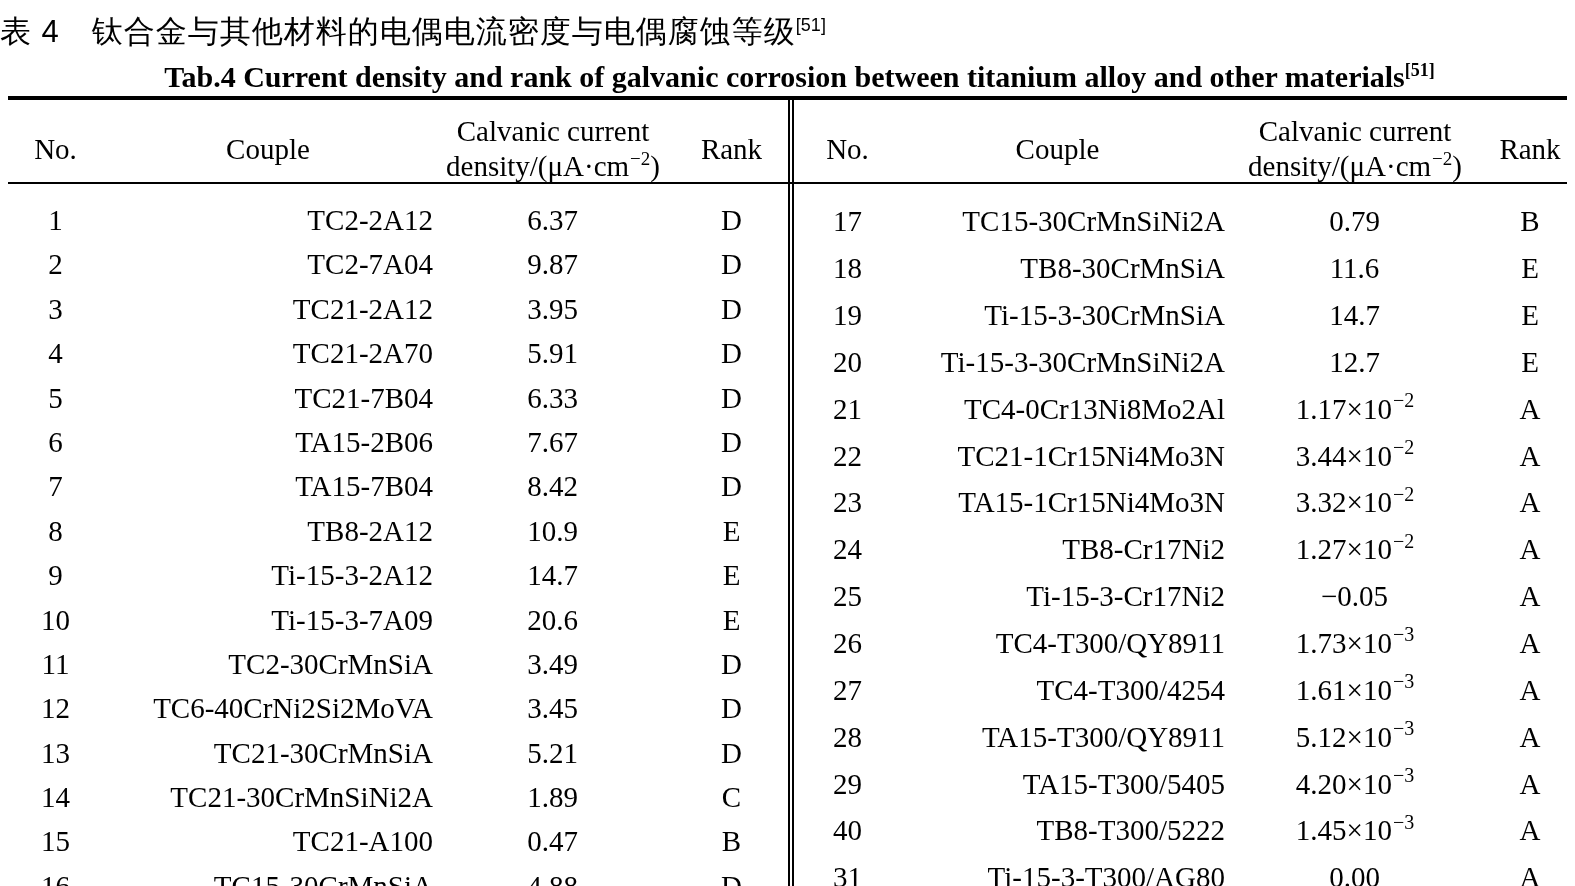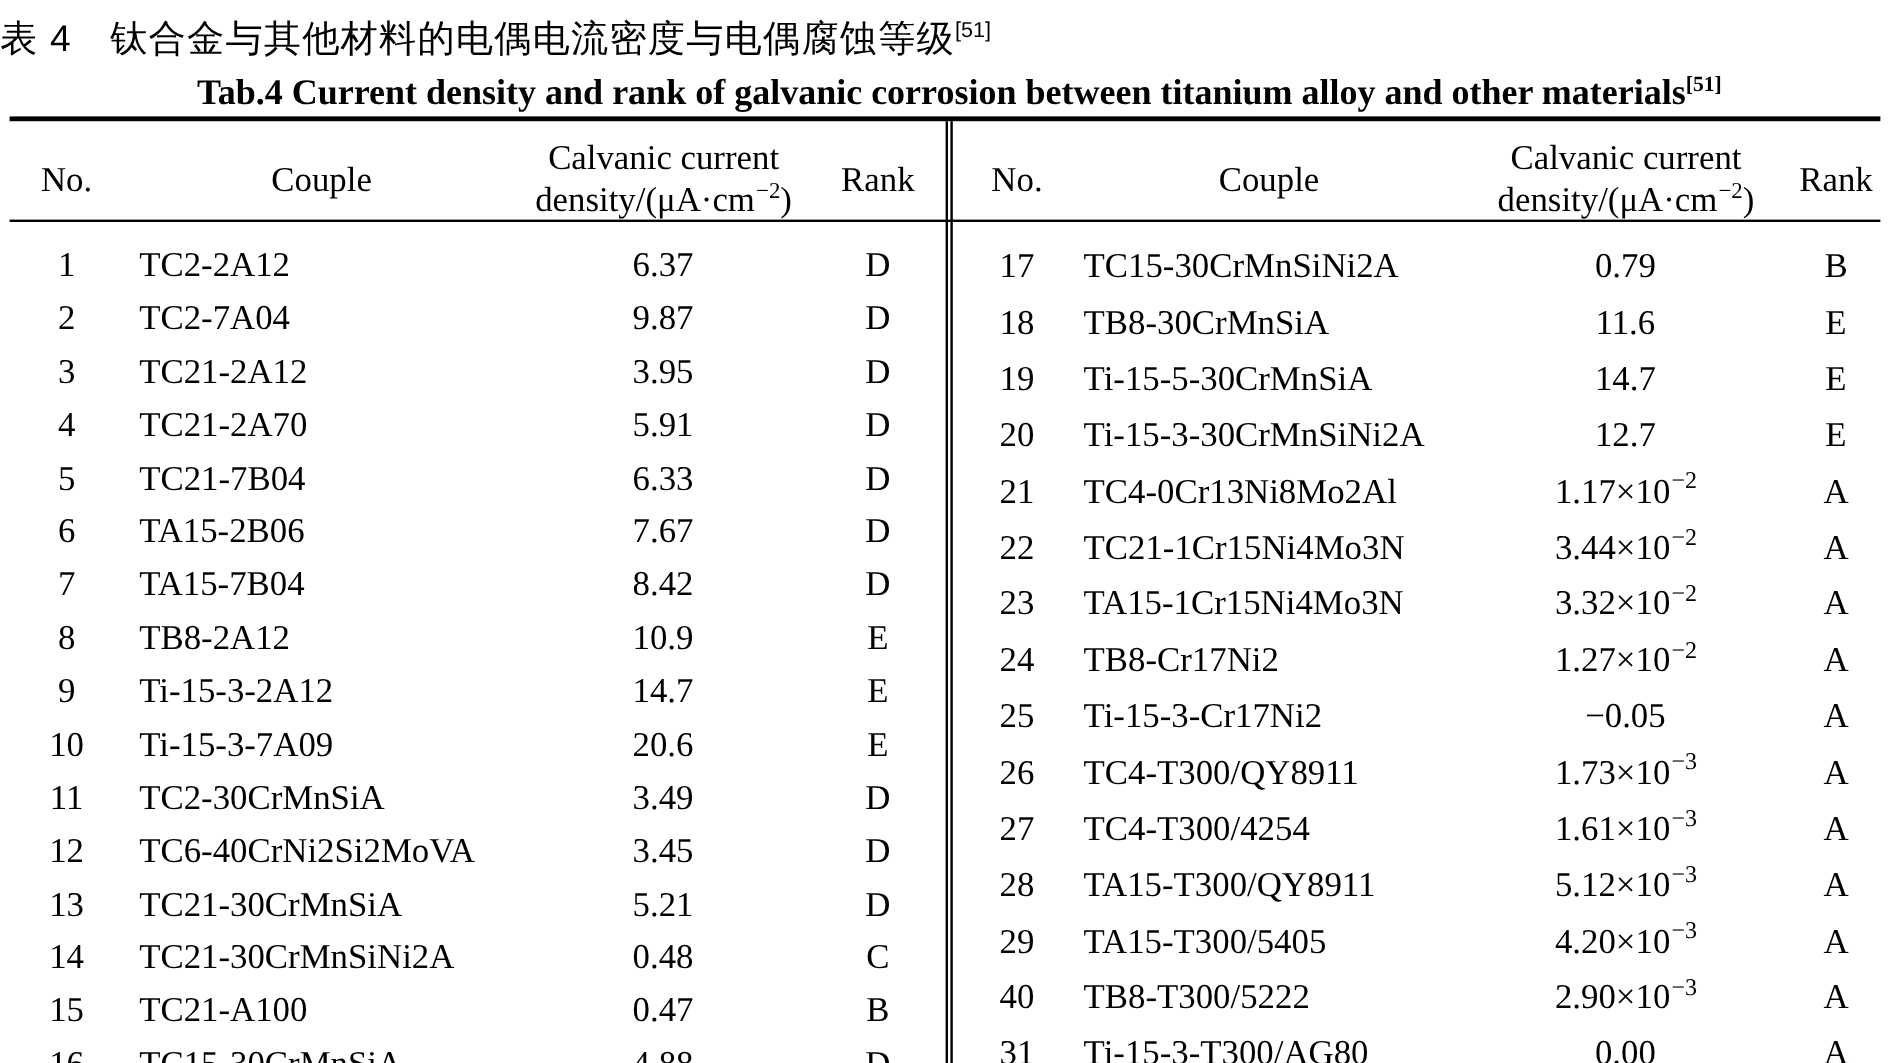--- a/index.html
+++ b/index.html
@@ -47,21 +47,21 @@
   .half-left{width:782px;}
   .half-right{width:770px;margin-left:15px;}
   th,td{
     padding:0;margin:0;font-weight:normal;font-size:29px;
     vertical-align:middle;text-align:center;white-space:nowrap;
     overflow:visible;
   }
   thead tr{height:98px;}
   tbody tr{height:44.4px;}
   .density-head{line-height:35px;}
-  .c-couple{text-align:left;padding-left:13px;}
+  .c-couple{text-align:right;padding-left:13px;}
   sup.exp{
     font-size:20px;position:relative;top:-1px;vertical-align:super;
     line-height:0;margin-left:1px;
   }
   th sup.exp{font-size:19px;}
 </style>
 </head>
 <body>
 
 <div class="page">
@@ -181,21 +181,21 @@
           <tr>
             <td>13</td>
             <td class="c-couple">TC21-30CrMnSiA</td>
             <td><span>5.21</span><sup class="exp"></sup></td>
             <td>D</td>
           </tr>
 
           <tr>
             <td>14</td>
             <td class="c-couple">TC21-30CrMnSiNi2A</td>
-            <td><span>0.48</span><sup class="exp"></sup></td>
+            <td><span>1.89</span><sup class="exp"></sup></td>
             <td>C</td>
           </tr>
 
           <tr>
             <td>15</td>
             <td class="c-couple">TC21-A100</td>
             <td><span>0.47</span><sup class="exp"></sup></td>
             <td>B</td>
           </tr>
 
@@ -237,21 +237,21 @@
 
           <tr>
             <td>18</td>
             <td class="c-couple">TB8-30CrMnSiA</td>
             <td><span>11.6</span><sup class="exp"></sup></td>
             <td>E</td>
           </tr>
 
           <tr>
             <td>19</td>
-            <td class="c-couple">Ti-15-5-30CrMnSiA</td>
+            <td class="c-couple">Ti-15-3-30CrMnSiA</td>
             <td><span>14.7</span><sup class="exp"></sup></td>
             <td>E</td>
           </tr>
 
           <tr>
             <td>20</td>
             <td class="c-couple">Ti-15-3-30CrMnSiNi2A</td>
             <td><span>12.7</span><sup class="exp"></sup></td>
             <td>E</td>
           </tr>
@@ -315,21 +315,21 @@
           <tr>
             <td>29</td>
             <td class="c-couple">TA15-T300/5405</td>
             <td><span>4.20×10</span><sup class="exp">−3</sup></td>
             <td>A</td>
           </tr>
 
           <tr>
             <td>40</td>
             <td class="c-couple">TB8-T300/5222</td>
-            <td><span>2.90×10</span><sup class="exp">−3</sup></td>
+            <td><span>1.45×10</span><sup class="exp">−3</sup></td>
             <td>A</td>
           </tr>
 
           <tr>
             <td>31</td>
             <td class="c-couple">Ti-15-3-T300/AG80</td>
             <td><span>0.00</span><sup class="exp"></sup></td>
             <td>A</td>
           </tr>
         </tbody>

